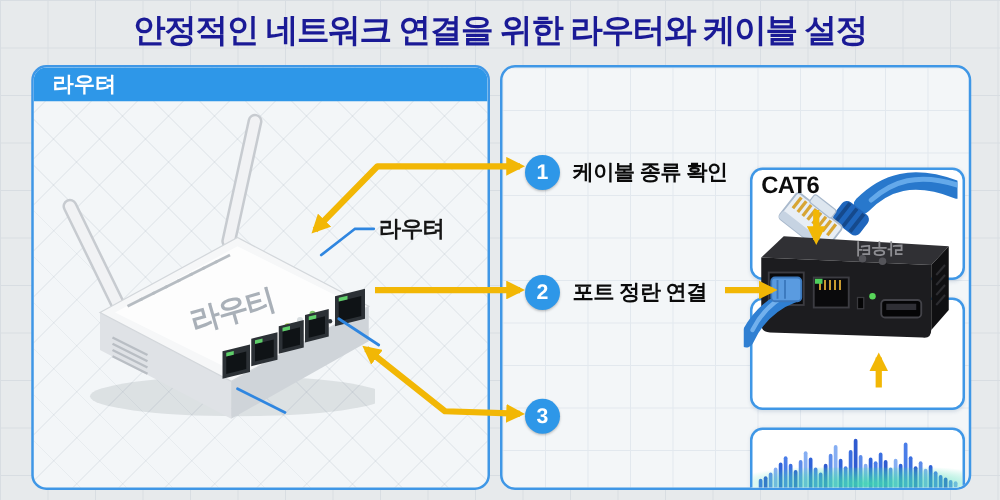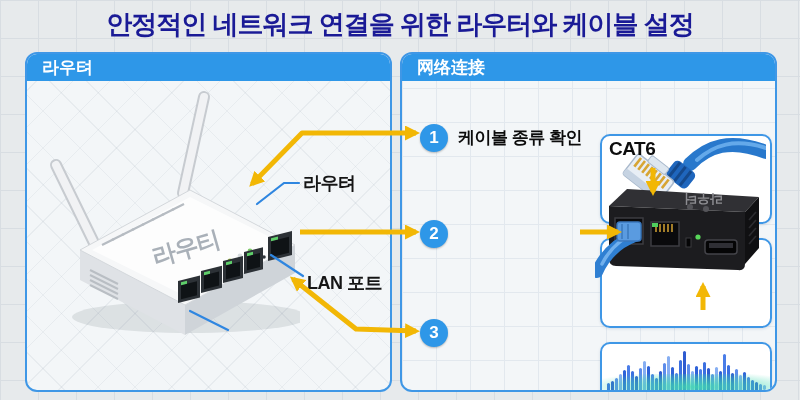--- a/index.html
+++ b/index.html
@@ -94,26 +94,26 @@
 
 <div class="canvas">
 
   <div class="title">안정적인 네트워크 연결을 위한 라우터와 케이블 설정</div>
 
   <div class="panel left">
     <div class="panel-header">라우텨</div>
   </div>
 
   <div class="panel right">
-    <div class="panel-header">网络连接</div>
 
     <div class="step-badge" style="left:18px;top:70px;">1</div>
     <div class="step-label" style="left:56px;top:70px;">케이볼 종류 확인</div>
 
     <div class="step-badge" style="left:18px;top:166px;">2</div>
+    <div class="step-label" style="left:56px;top:166px;">포트 정란 연결</div>
 
     <div class="step-badge" style="left:18px;top:265px;">3</div>
 
     <div class="img-box" style="top:36px;">
       <div class="cat6-label">CAT6</div>
       <svg width="164" height="82" viewBox="0 0 164 82">
         <path d="M164,16 C128,2 106,10 88,28" stroke="#2878cc" stroke-width="14" fill="none" stroke-linecap="round"></path>
         <path d="M164,12 C132,2 112,9 95,24" stroke="#6fb1ef" stroke-width="4" fill="none" stroke-linecap="round" opacity="0.85"></path>
         <g transform="rotate(38 78 38)">
           <rect x="66" y="28" width="26" height="20" rx="5" fill="#1f66bd"></rect>
@@ -287,21 +287,20 @@
 
     <g transform="translate(228,152) skewY(-14)">
       <rect width="24" height="24" fill="#2c3136"></rect>
         <rect x="3" y="5" width="18" height="16" fill="#0f1316"></rect>
       <rect x="3" y="2" width="7" height="3" fill="#5fcf6a"></rect>
     </g>
     <circle cx="224" cy="172" r="1.8" fill="#30353a"></circle>
   </svg>
 
   <div class="callout-label" style="left:303px;top:171px;">라우텨</div>
-  <div class="callout-label" style="left:307px;top:271px;">LAN 포트</div>
 
   <svg class="overlay">
     <defs>
       <marker id="ah" markerUnits="userSpaceOnUse" markerWidth="16" markerHeight="15" refX="11" refY="7.5" orient="auto">
         <path d="M0,0 L15,7.5 L0,15 Z" class="yhead"></path>
       </marker>
       <marker id="ahs" markerUnits="userSpaceOnUse" markerWidth="16" markerHeight="15" refX="11" refY="7.5" orient="auto-start-reverse">
         <path d="M0,0 L15,7.5 L0,15 Z" class="yhead"></path>
       </marker>
     </defs>

